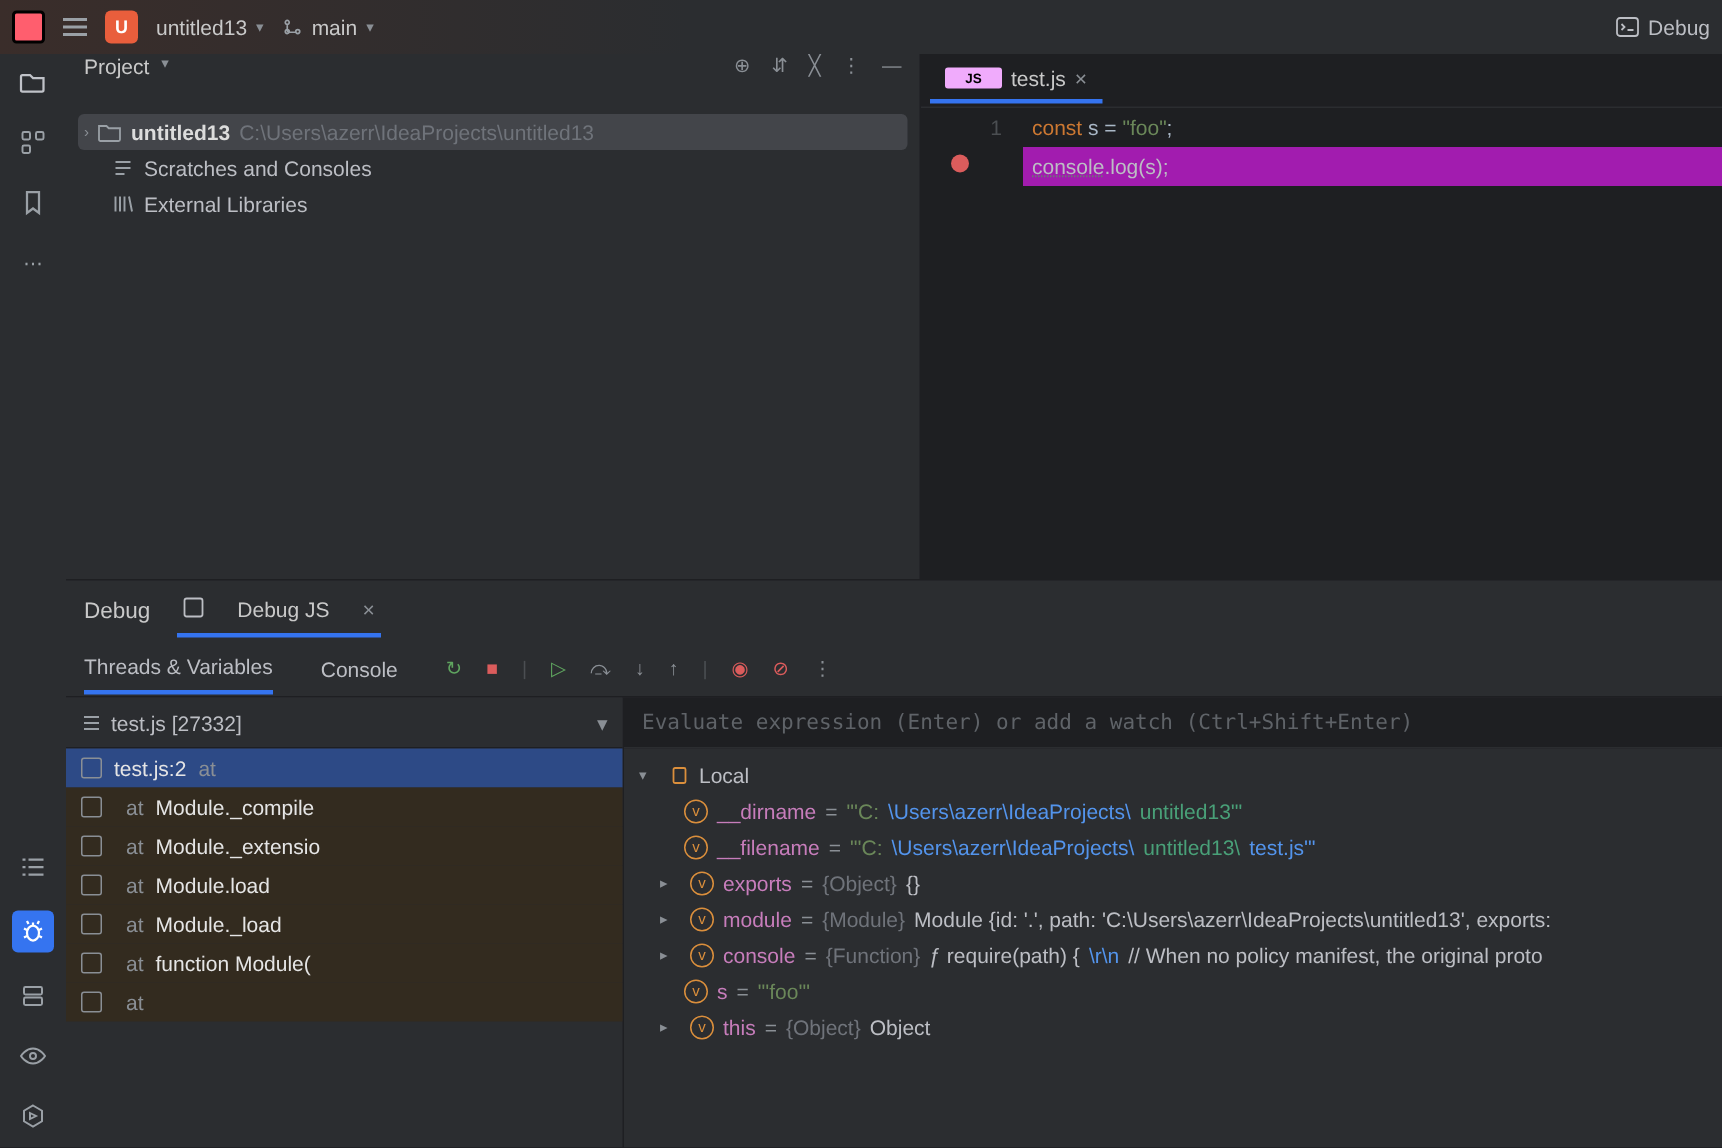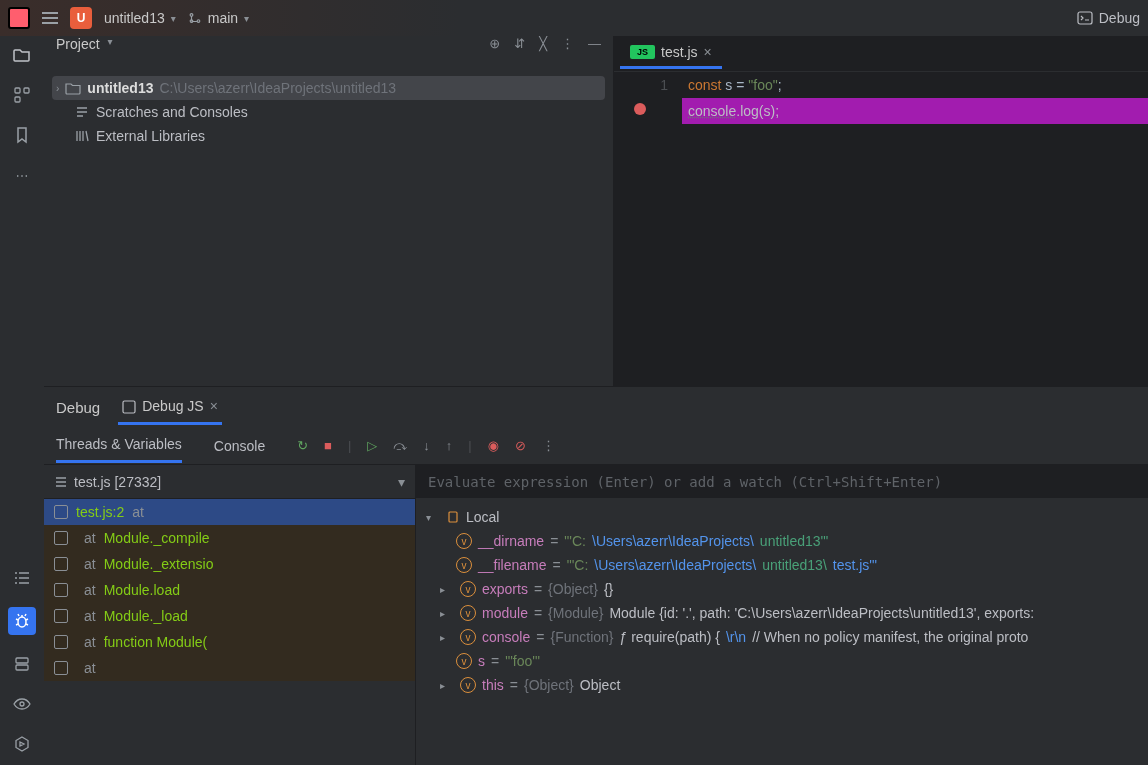--- a/index.html
+++ b/index.html
@@ -26,51 +26,51 @@
 .projhdr .title { font-size:14px; color:#c9c9c9; }
 .projhdr .tools { margin-left:auto; display:flex; gap:14px; color:#8a8f95; }
 .tree { padding:4px 8px; font-size:14px; }
 .trow { display:flex; align-items:center; gap:6px; padding:4px 4px; border-radius:4px; }
 .trow.sel { background:#43454a; }
 .tpath { color:#6f737a; }
 .sub { padding-left:22px; }
 .editor { background:#1e1f22; position:relative; }
 .tabbar { height:36px; display:flex; align-items:center; padding-left:6px; border-bottom:1px solid #2b2d30; }
 .filetab { display:flex; align-items:center; gap:6px; padding:6px 10px; border-bottom:3px solid #3574f0; color:#c9c9c9; font-size:14px; }
-.jsico { width:25px; height:14px; background:#22c55e; color:#000; font-size:9px; font-weight:bold; display:flex; align-items:center; justify-content:center; border-radius:2px; }
+.jsico { width:38px; height:14px; background:#f0abfc; color:#000; font-size:9px; font-weight:bold; display:flex; align-items:center; justify-content:center; border-radius:2px; }
 .code { font-family:Consolas,monospace; font-size:14px; position:relative; }
 .gutter { position:absolute; left:0; width:64px; text-align:right; color:#4b4e52; padding-right:10px; line-height:26px; }
 .gutter .bp { position:absolute; left:20px; top:31px; width:12px; height:12px; background:#db5c5c; border-radius:50%; }
 .lines { margin-left:68px; line-height:26px; }
 .line1 { color:#bcbec4; padding-left:6px; }
 .line2 { background:#a21caf; color:#bcbec4; padding-left:6px; }
 .kw { color:#cc7832; }
 .str { color:#6a8759; }
 .id { color:#a9b7c6; }
 .udl { text-decoration:underline dotted #6f737a; }
 .debugpanel { background:#2b2d30; display:flex; flex-direction:column; border-top:1px solid #1e1f22; }
 .dhead { height:40px; display:flex; align-items:center; padding:0 12px; gap:18px; }
 .dhead .lbl { font-size:15px; color:#c9c9c9; }
-.dtab { display:flex; align-items:flex-end; gap:6px; border-bottom:3px solid #3574f0; padding:8px 4px; color:#c9c9c9; font-size:14px; }
+.dtab { display:flex; align-items:flex-start; gap:22px; border-bottom:3px solid #3574f0; padding:8px 4px; color:#c9c9c9; font-size:14px; }
 .dtool { height:38px; display:flex; align-items:center; padding:0 12px; gap:32px; border-bottom:1px solid #1e1f22; }
 .dtool .tab { color:#bcbec4; font-size:14px; padding:8px 0; }
 .dtool .tab.act { border-bottom:3px solid #3574f0; }
 .dtool .icons { display:flex; gap:16px; align-items:center; color:#8a8f95; }
 .dtool .green { color:#5fa45f; }
 .dtool .red { color:#db5c5c; }
 .dbody { flex:1; display:flex; }
 .frames { width:372px; border-right:1px solid #1e1f22; display:flex; flex-direction:column; }
 .filebar { height:34px; display:flex; align-items:center; padding:0 10px; background:#2b2d30; color:#bcbec4; font-size:14px; border-bottom:1px solid #1e1f22; }
 .filebar .dd { margin-left:auto; color:#8a8f95; }
 .frlist { font-size:14px; }
 .fr { display:flex; align-items:center; gap:8px; padding:5px 10px; white-space:nowrap; overflow:hidden; background:#332b1f; }
 .fr.sel { background:#2d4a86; }
 .fr .invalid { color:#db5c5c; }
 .fr .at { color:#8a8f95; }
-.fr .loc { color:#84cc16; }
+.fr .loc { color:#e5e5e5; }
 .vars { flex:1; display:flex; flex-direction:column; }
 .eval { height:34px; background:#1e1f22; display:flex; align-items:center; padding:0 12px; color:#5f6368; font-family:Consolas,monospace; font-size:14px; border-bottom:1px solid #2b2d30; }
 .vlist { padding:6px 0; font-size:14px; }
 .vrow { display:flex; align-items:center; gap:6px; padding:4px 10px; white-space:nowrap; overflow:hidden; }
 .vrow .exp { width:14px; color:#8a8f95; font-size:10px; }
 .vrow .vi { width:16px; height:16px; border:1px solid #db8f3c; border-radius:50%; color:#db8f3c; font-size:10px; display:flex; align-items:center; justify-content:center; flex-shrink:0; }
 .vrow .nm { color:#c77dbb; }
 .vrow .eq { color:#8a8f95; }
 .vrow .ty { color:#6f737a; }
 .vrow .val { color:#bcbec4; }

